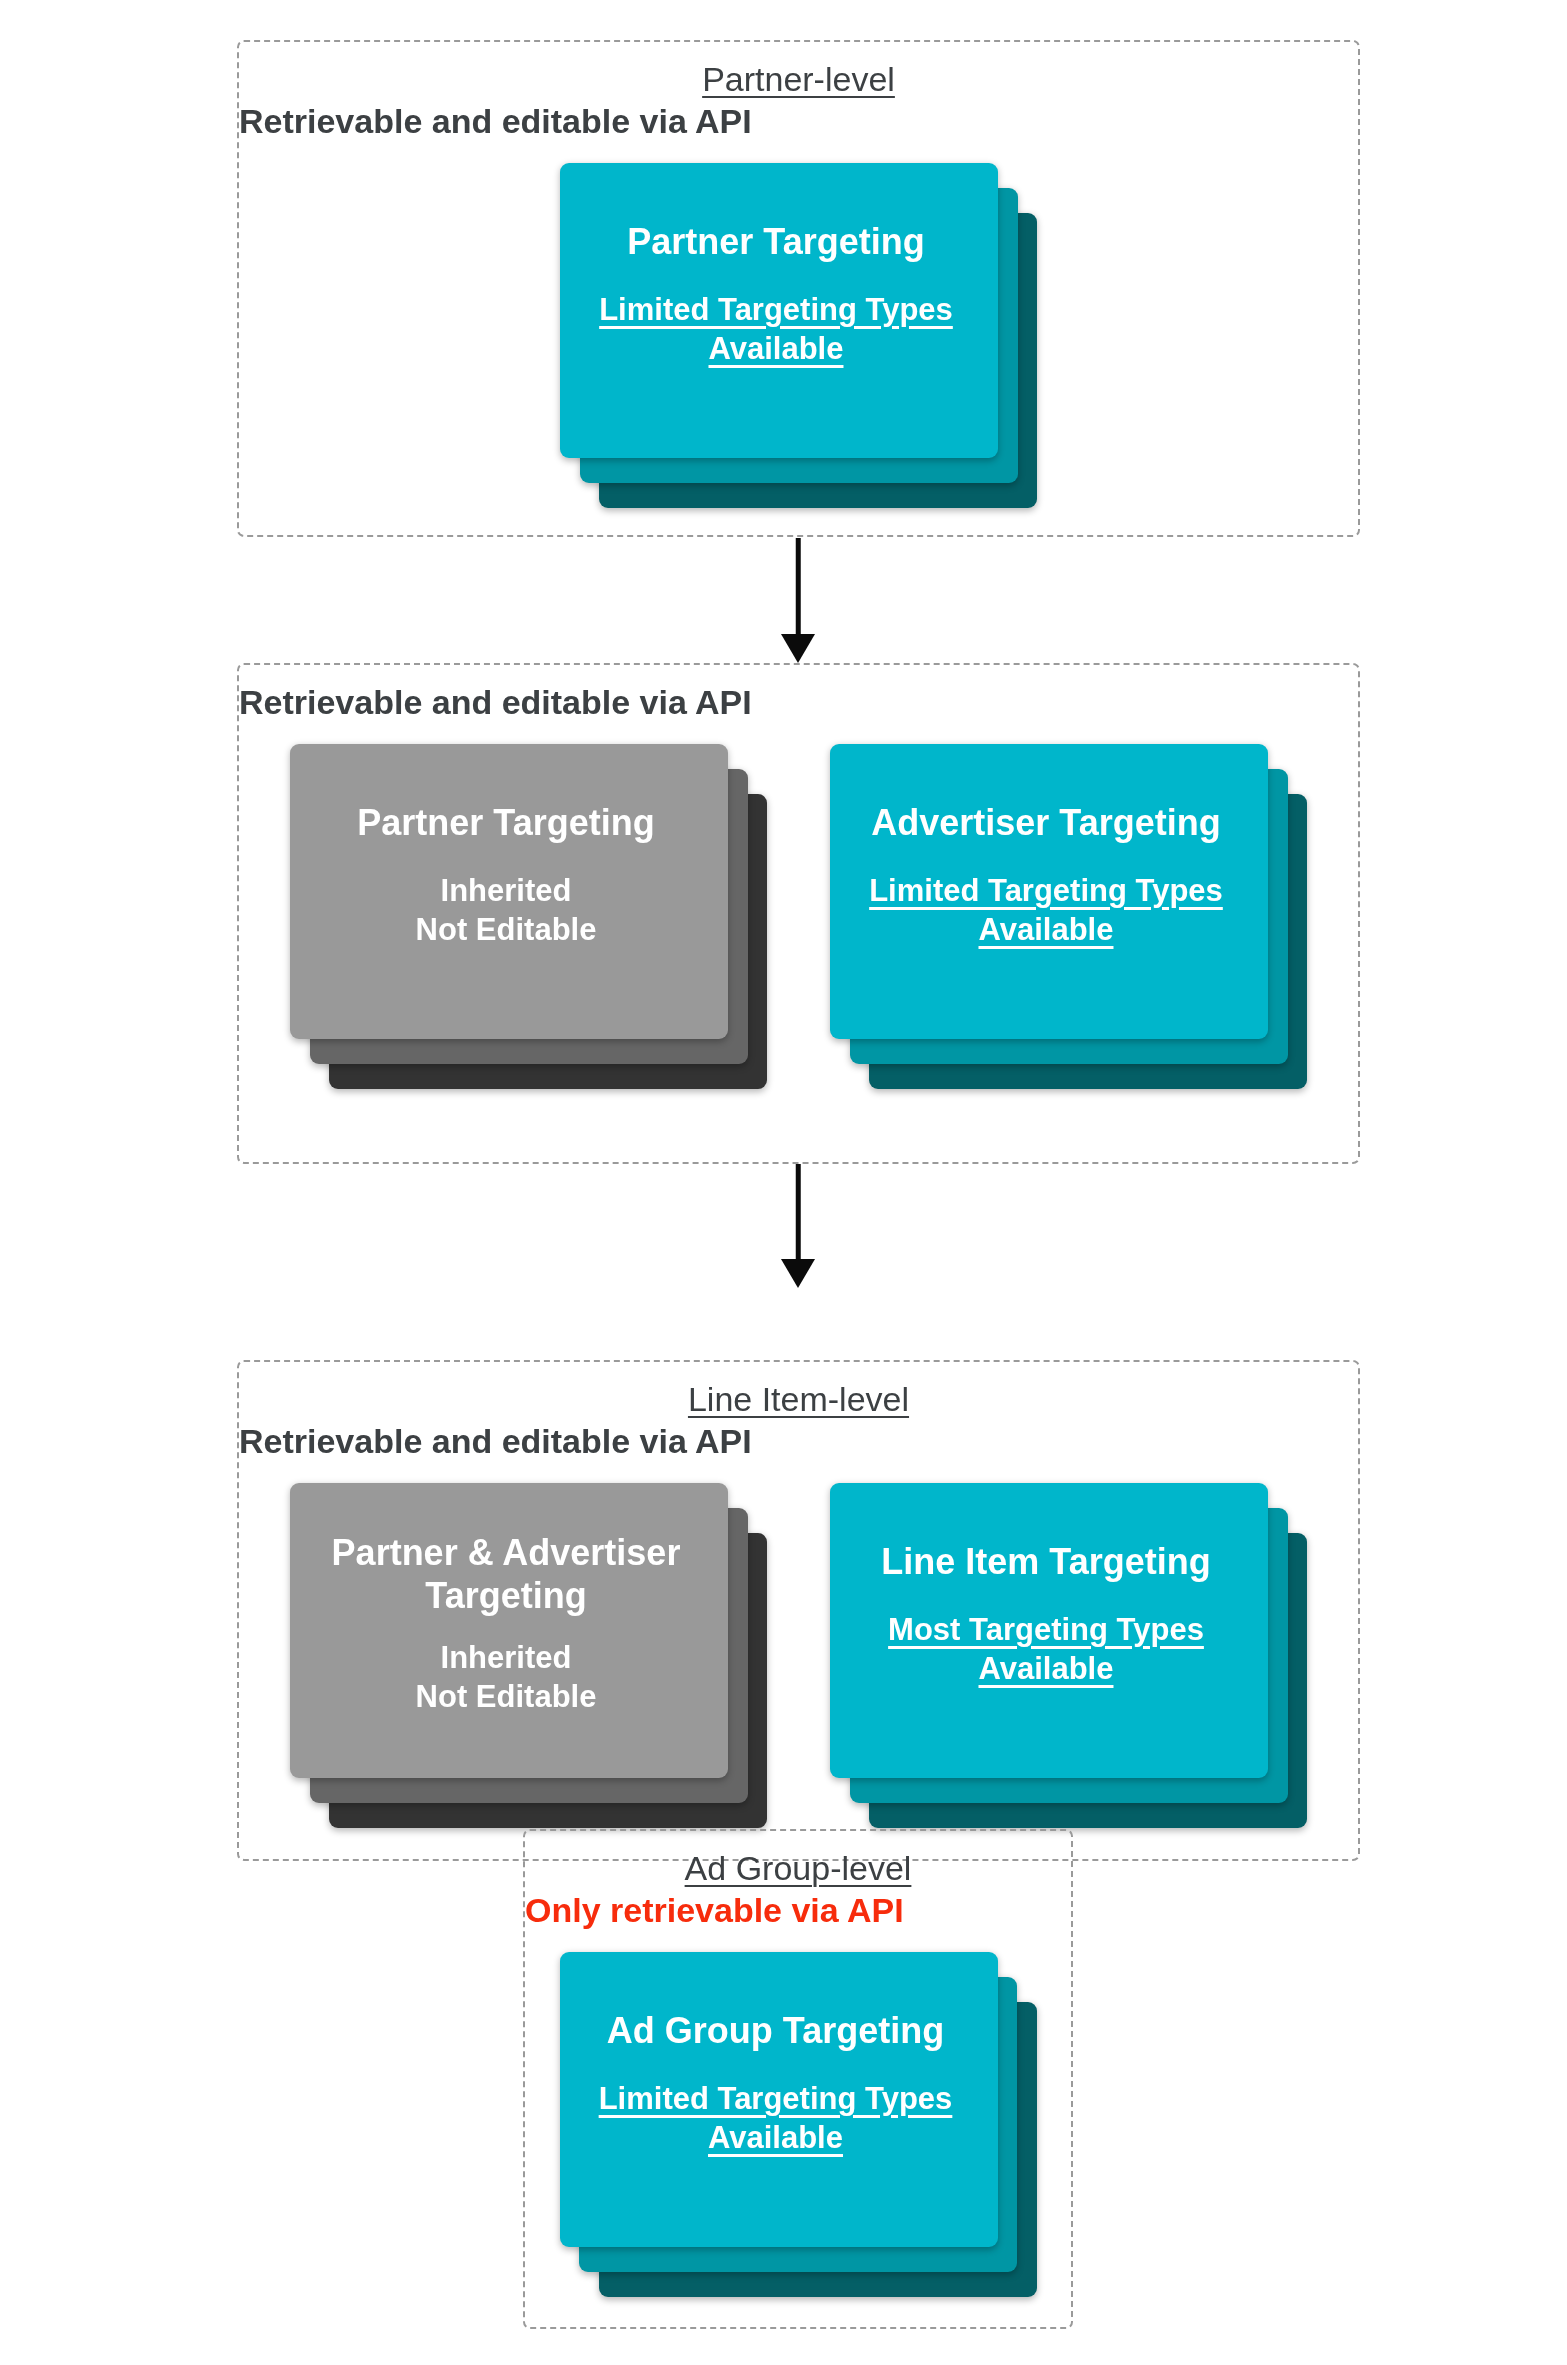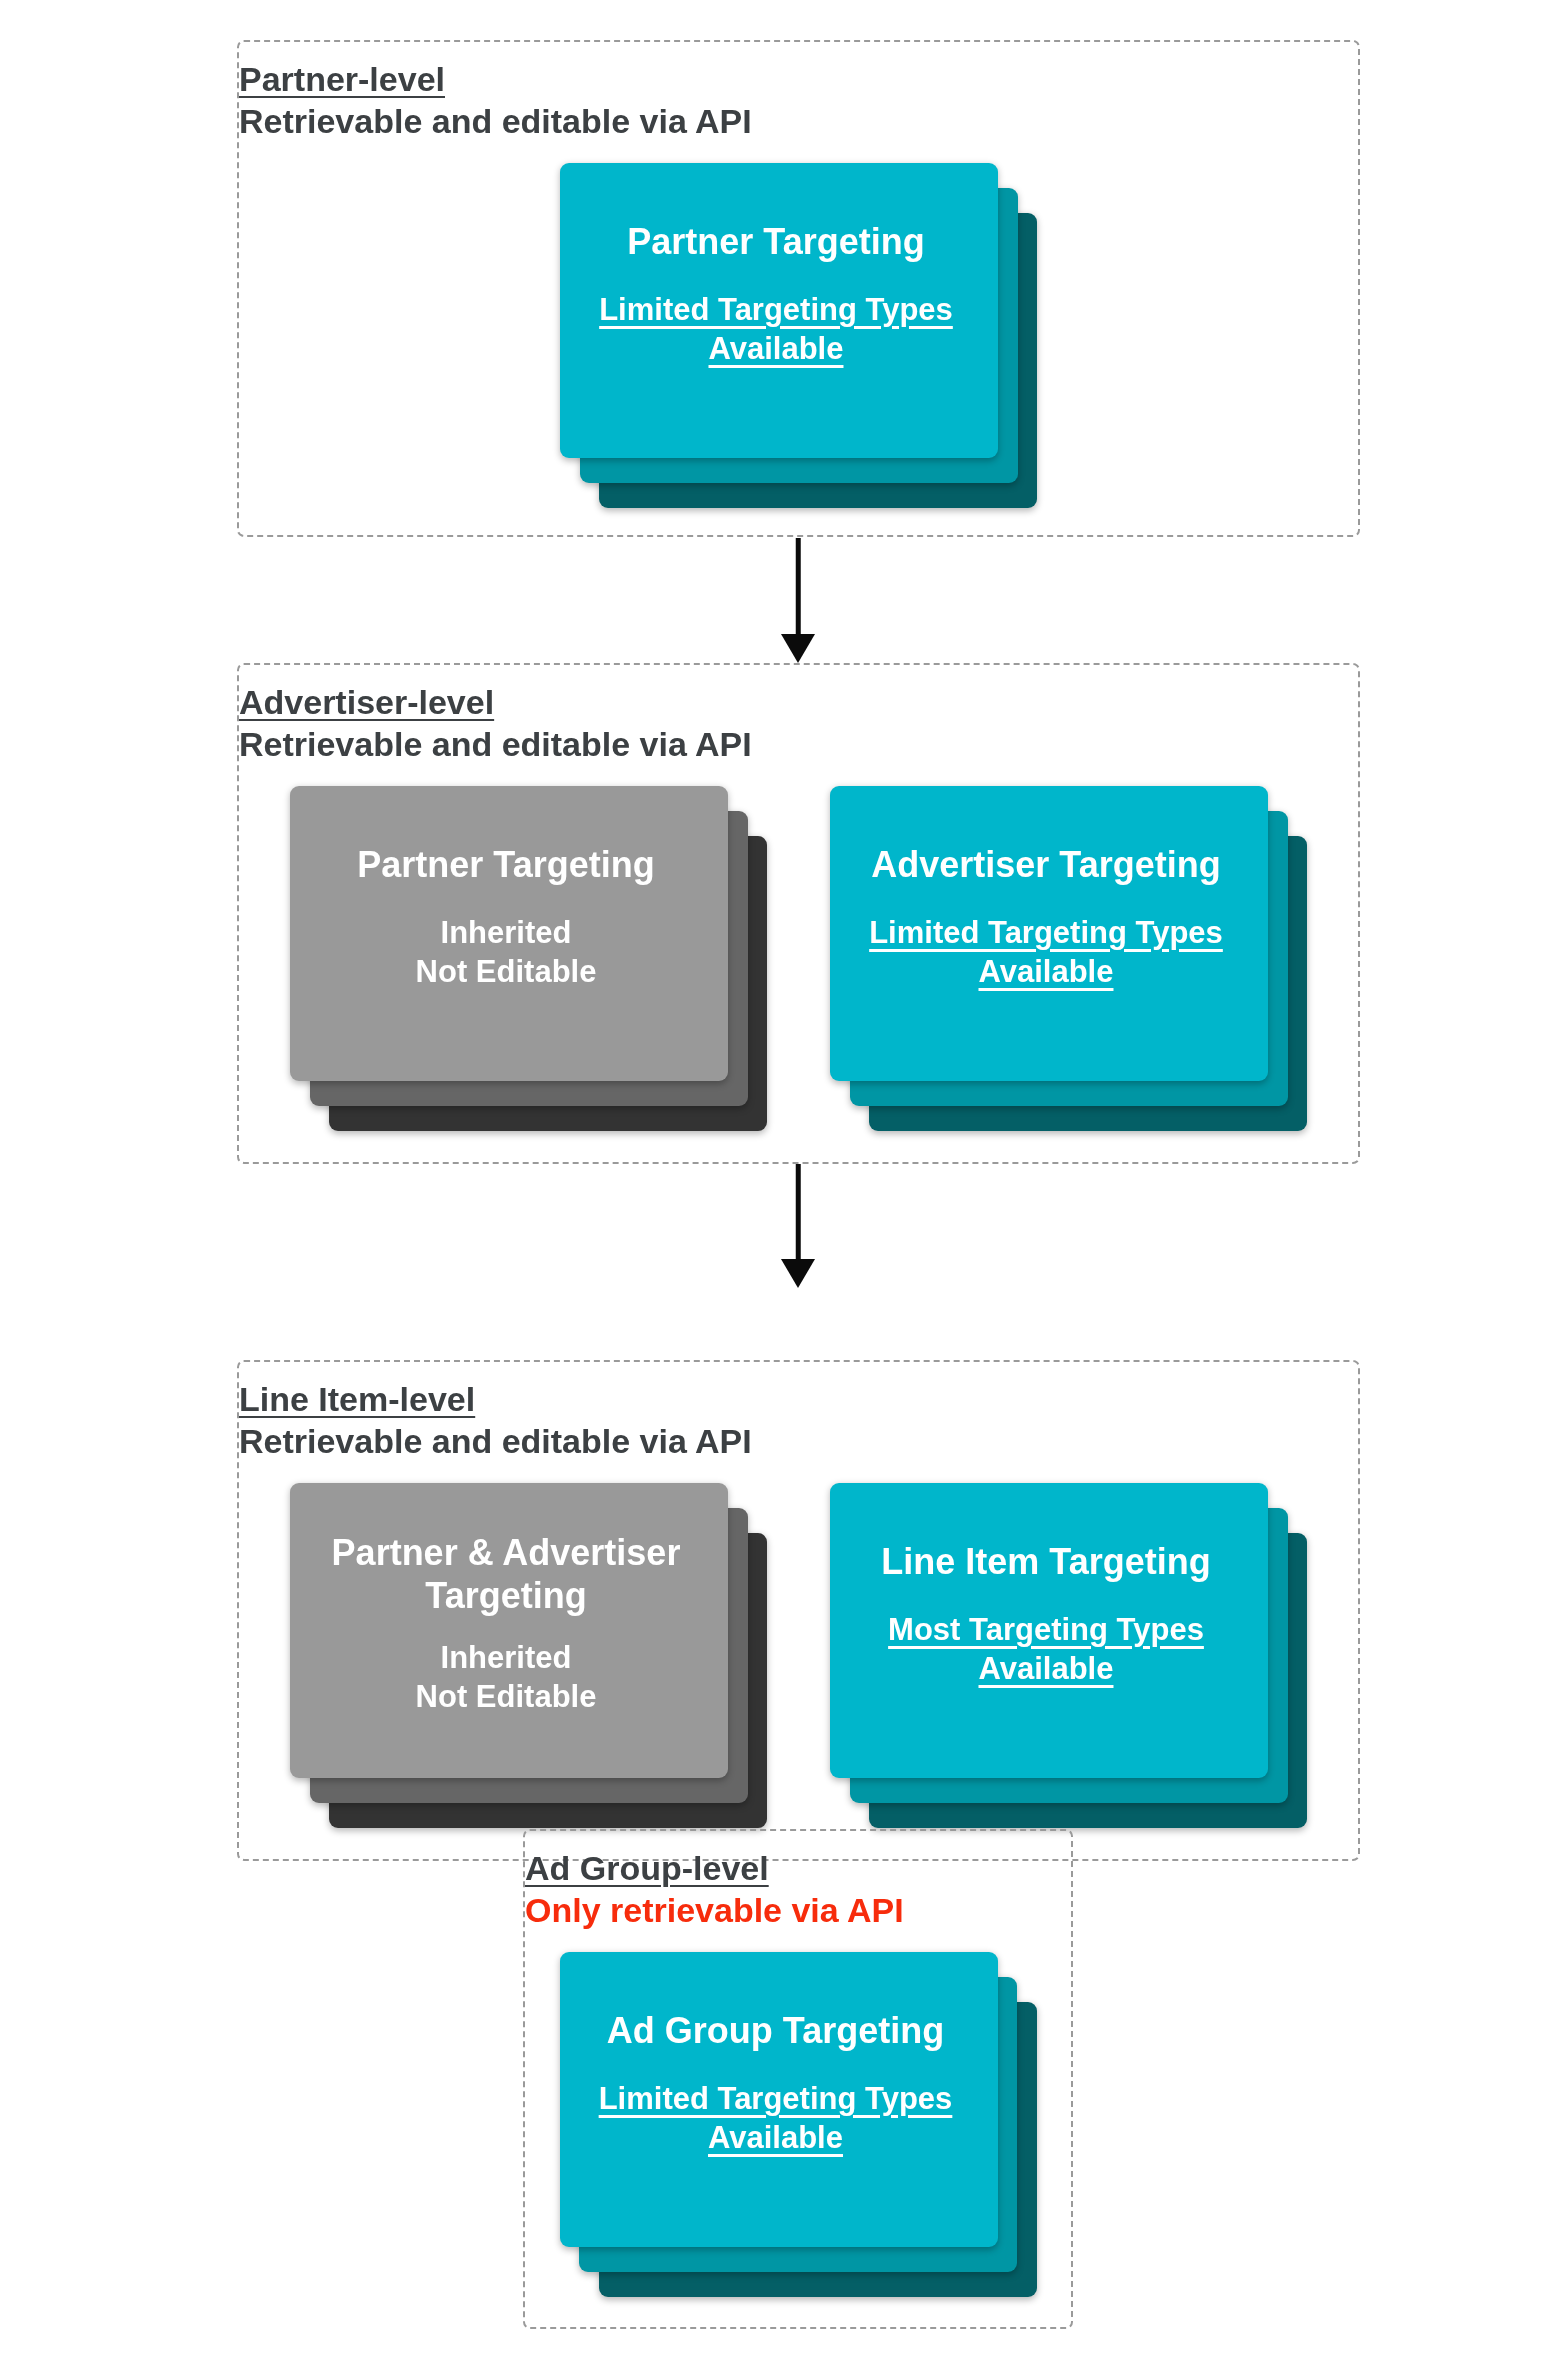--- a/index.html
+++ b/index.html
@@ -12,23 +12,23 @@
   }
   
   .level{
     position:absolute;
     border:2.7px dashed #9a9a9a;
     border-radius:7.1px;
     box-sizing:border-box;
     padding-top:16px;
   }
   .lvl-title{
-    text-align:left;
+    text-align:center;
     font-size:34px;
-    font-weight:700;
+    font-weight:400;
     color:#3c4043;
     line-height:42px;
     text-decoration:underline;
     text-decoration-thickness:2.2px;
     text-underline-offset:5.4px;
   }
   .lvl-sub{
     text-align:left;
     font-size:34px;
     font-weight:700;
@@ -121,21 +121,20 @@
       </div>
     </div>
   </section>
 
   <div class="arrow" style="left:780px;top:538px;height:125px">
     <div class="shaft" style="height:100px"></div>
     <div class="head"></div>
   </div>
 
   <section class="level" style="left:237px;top:663px;width:1123px;height:501px">
-    <div class="lvl-title">Advertiser-level</div>
     <div class="lvl-sub">Retrievable and editable via API</div>
     <div class="cards">
       <div class="stack gray">
         <div class="layer l3"></div>
         <div class="layer l2"></div>
         <div class="card">
           <div class="card-title">Partner Targeting</div>
           <div class="card-sub"><span>Inherited</span><br><span>Not Editable</span></div>
         </div>
       </div>

